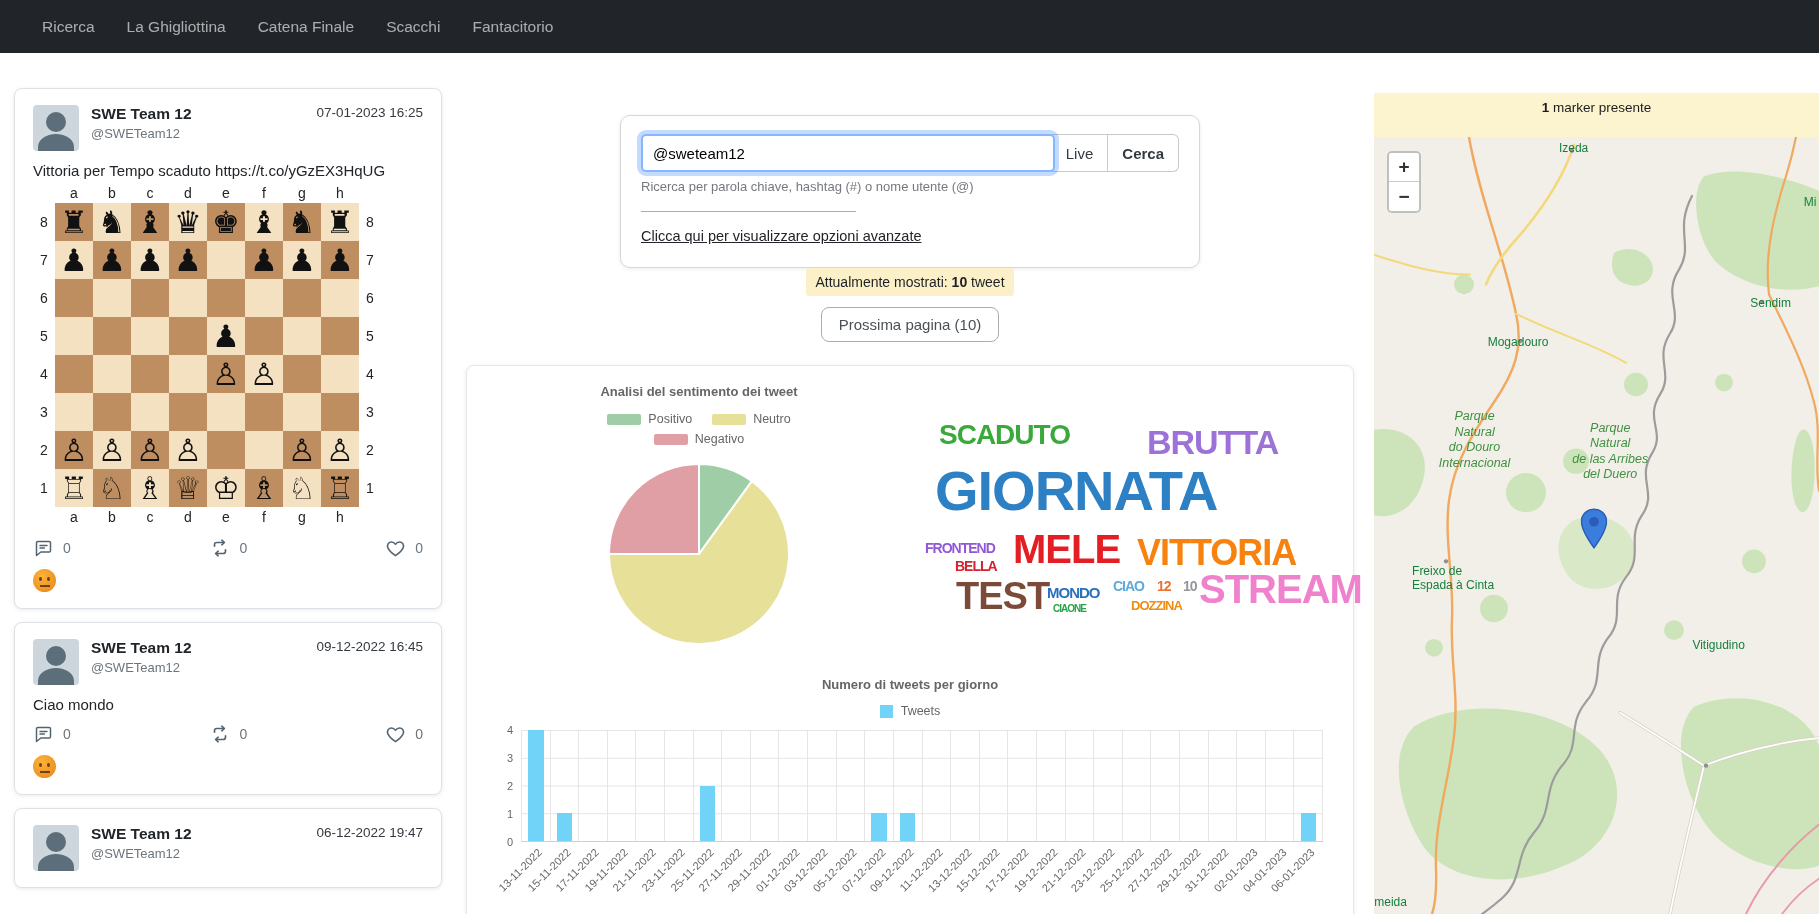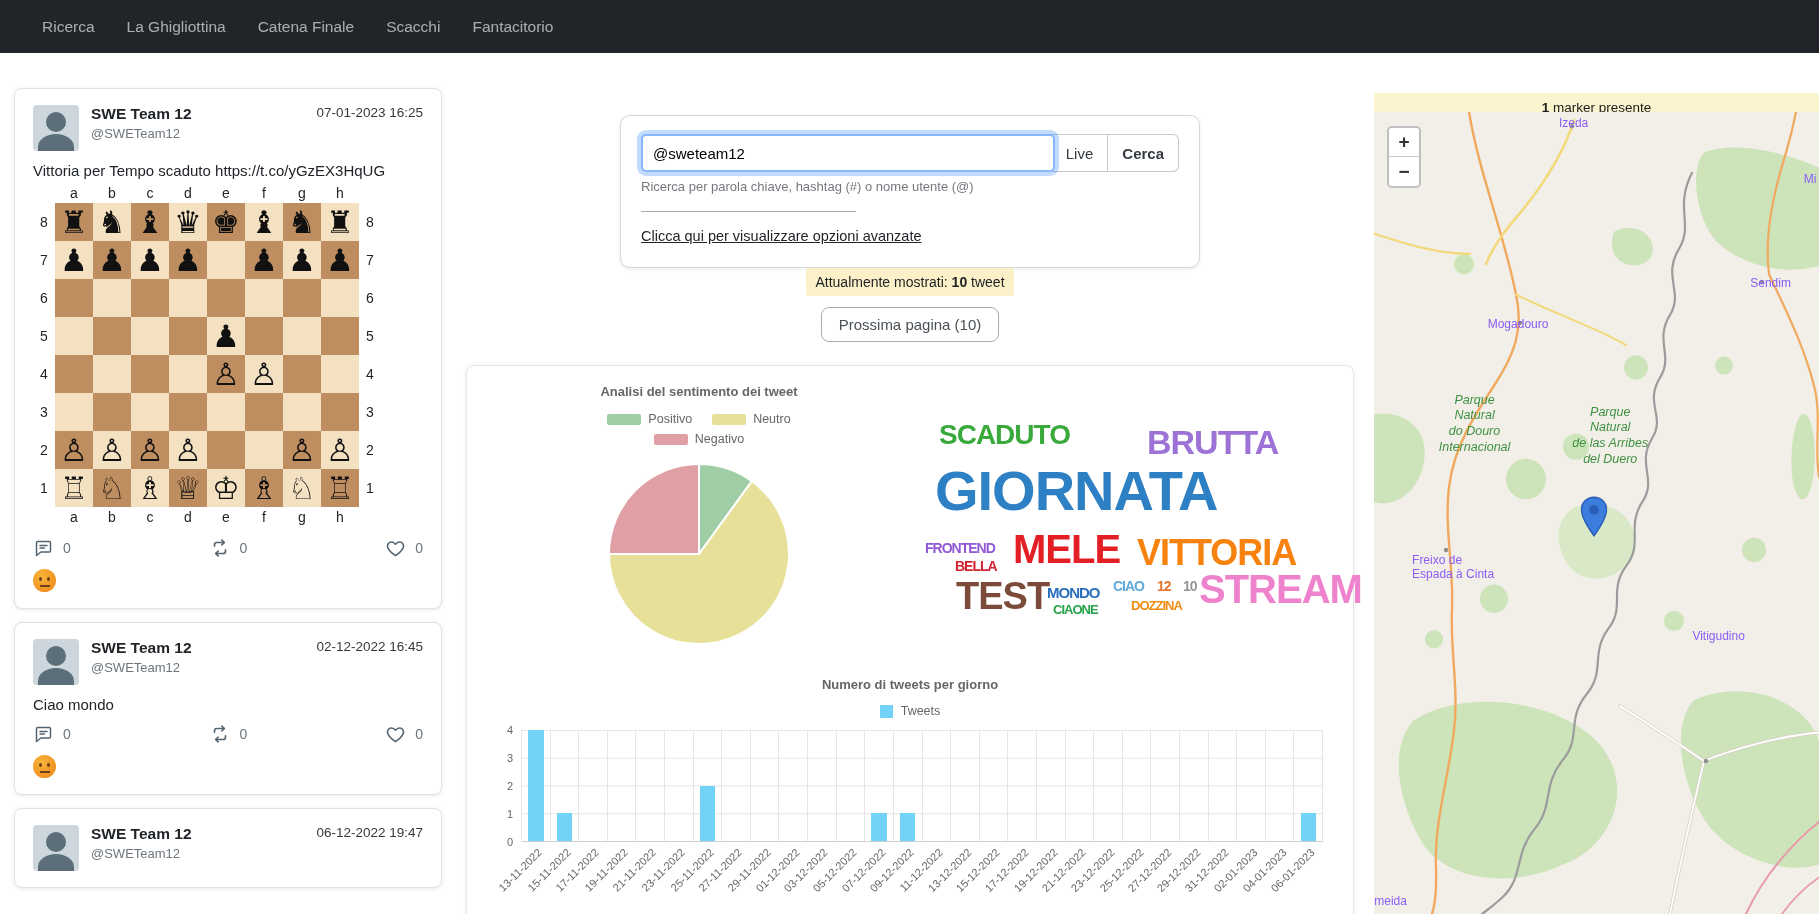--- a/index.html
+++ b/index.html
@@ -96,25 +96,25 @@
     border-bottom:1px solid #cfcfcf; margin-right:18px;
     background-image:linear-gradient(#e5e5e5 1px, transparent 1px); background-size:100% 25%; }
   .slot { flex:1; position:relative; border-right:1px solid #e5e5e5; }
   .bar { position:absolute; bottom:0; left:22%; width:56%; }
   .xlabels { display:flex; margin-left:42px; margin-right:18px; height:72px; }
   .xcell { flex:1; position:relative; }
   .xcell span { position:absolute; top:4px; right:50%; transform:rotate(-45deg);
     transform-origin:100% 0; font-size:11px; color:#666; white-space:nowrap; }
 
   
-  .map-header { height:19px; background:#fcf3cf; text-align:center; font-size:13.5px;
+  .map-header { height:44px; background:#fcf3cf; text-align:center; font-size:13.5px;
     line-height:30px; color:#1d1d1d; }
   .map-body { position:relative; flex:1; overflow:hidden; background:#f2efe8; cursor:grab; }
   .map-body > svg.basemap { position:absolute; inset:0; width:100%; height:100%; }
-  .map-label { position:absolute; font-size:12px; color:#8b5cf6; white-space:pre-line;
+  .map-label { position:absolute; font-size:12px; color:#15803d; white-space:pre-line;
     transform:translate(-2px,0); }
   .map-label.park { color:#3f9142; font-style:italic; font-size:12.5px; text-align:center;
     line-height:1.25; }
   .map-marker { position:absolute; width:27px; height:41px; transform:translate(-50%,-100%); }
   .map-zoom { position:absolute; top:14px; left:13px; width:34px; border:2px solid rgba(0,0,0,.25);
     border-radius:5px; overflow:hidden; background:#fff; }
   .map-zoom button { display:block; width:100%; height:29px; background:#fff; border:0;
     font-size:19px; font-weight:bold; color:#333; cursor:pointer; font-family:inherit; }
   .map-zoom button:first-child { border-bottom:1px solid #ccc; }
 </style>
@@ -302,21 +302,21 @@
       <article class="tweet-card">
         <div class="tweet-head">
           <div class="avatar">
             <div class="head"></div>
             <div class="bust"></div>
           </div>
           <div class="tweet-names">
             <div class="tweet-name">SWE Team 12</div>
             <div class="tweet-handle">@SWETeam12</div>
           </div>
-          <div class="tweet-time">02-12-2022 16:45</div>
+          <div class="tweet-time">09-12-2022 16:45</div>
         </div>
         <div class="tweet-text">Ciao mondo</div>
         <div class="tweet-footer">
           <div class="tf-group">
             <span>
               <svg width="21" height="21" viewBox="0 0 24 24" fill="none" stroke="#536471" stroke-width="1.7" stroke-linejoin="round" stroke-linecap="round">
                 <path d="M4 5.5A1.5 1.5 0 0 1 5.5 4h13A1.5 1.5 0 0 1 20 5.5v9a1.5 1.5 0 0 1-1.5 1.5H9l-5 4z"></path>
                 <path d="M8 8.5h8M8 11.5h5"></path>
               </svg>
             </span>
@@ -409,21 +409,21 @@
         <div class="cloud" id="cloud">
             <span style="left: 14px; top: 2px; font-size: 28px; color: rgb(58, 169, 60);">SCADUTO</span>
             <span style="left: 222px; top: 6px; font-size: 34px; color: rgb(157, 114, 214);">BRUTTA</span>
             <span style="left: 10px; top: 44px; font-size: 56px; color: rgb(46, 128, 196);">GIORNATA</span>
             <span style="left: 0px; top: 122px; font-size: 14px; color: rgb(146, 87, 213);">FRONTEND</span>
             <span style="left: 30px; top: 140px; font-size: 14px; color: rgb(212, 35, 48);">BELLA</span>
             <span style="left: 88px; top: 110px; font-size: 40px; color: rgb(227, 30, 36);">MELE</span>
             <span style="left: 212px; top: 116px; font-size: 36px; color: rgb(247, 130, 14);">VITTORIA</span>
             <span style="left: 31px; top: 158px; font-size: 38px; color: rgb(124, 74, 56);">TEST</span>
             <span style="left: 122px; top: 166px; font-size: 15px; color: rgb(42, 112, 189);">MONDO</span>
-            <span style="left: 128px; top: 184px; font-size: 13px; color: rgb(39, 162, 74); text-align: center;">CIAONE</span>
+            <span style="left: 128px; top: 184px; font-size: 10px; color: rgb(39, 162, 74); text-align: center;">CIAONE</span>
             <span style="left: 188px; top: 160px; font-size: 14px; color: rgb(94, 169, 222);">CIAO</span>
             <span style="left: 232px; top: 160px; font-size: 14px; color: rgb(233, 115, 46);">12</span>
             <span style="left: 258px; top: 160px; font-size: 14px; color: rgb(147, 149, 152);">10</span>
             <span style="left: 192px; top: 180px; font-size: 13px; color: rgb(239, 141, 18); padding-left: 14px;">DOZZINA</span>
             <span style="left: 274px; top: 150px; font-size: 40px; color: rgb(239, 130, 204);">STREAM</span>
           </div>
       </div>
 
       <div class="bar-block">
         <div class="chart-title" style="text-align:center">Numero di tweets per giorno</div>

